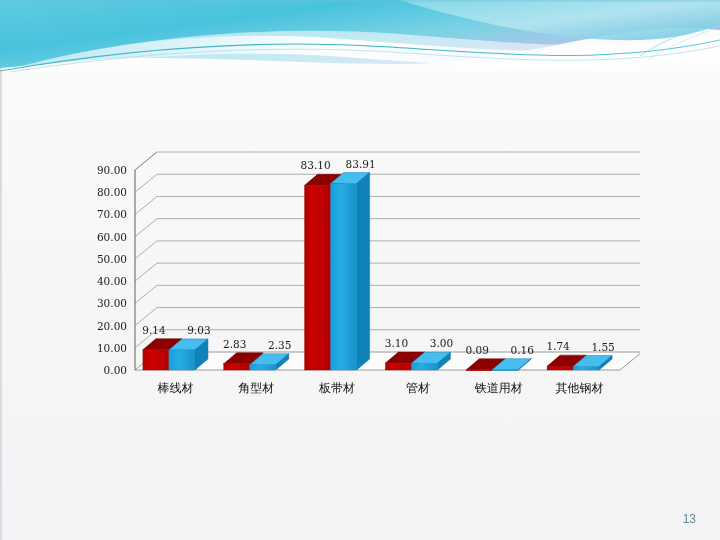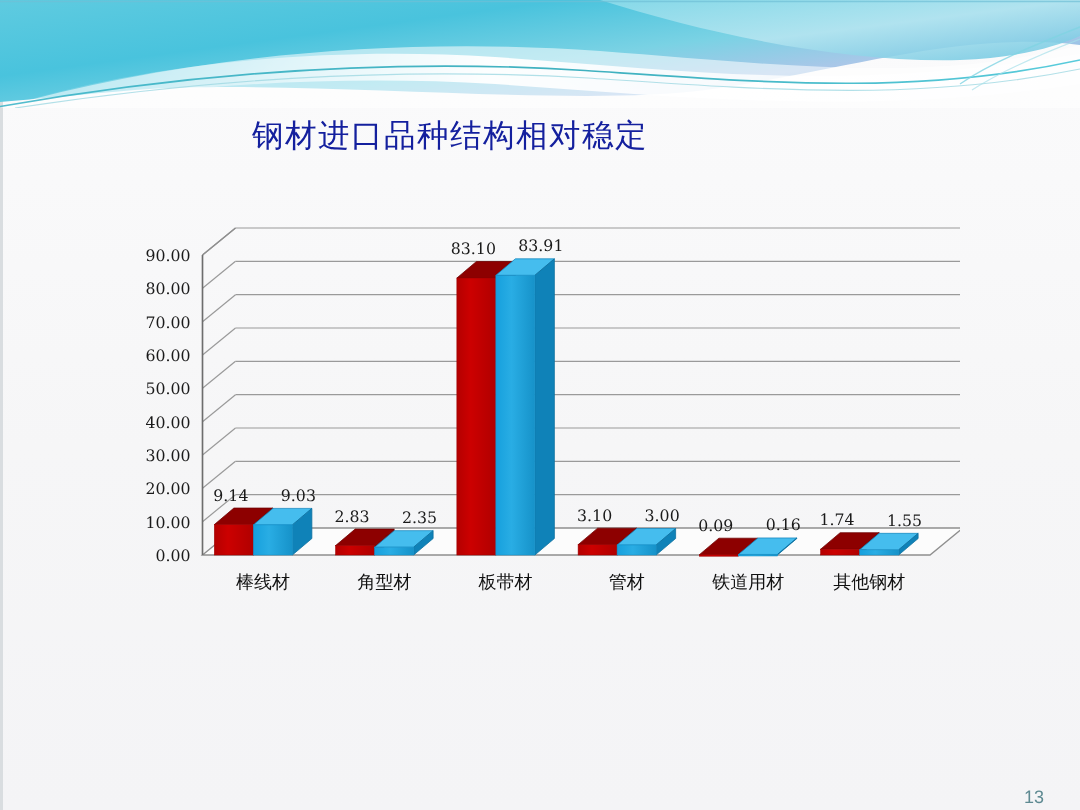--- a/index.html
+++ b/index.html
@@ -70,21 +70,21 @@
   .vallabel {
     font-family: "DejaVu Serif", serif;
     font-size: 10.5px;
     fill: #1a1a1a;
     text-anchor: middle;
   }
   
   .page-num {
     position: absolute;
     right: 24px;
-    bottom: 2px;
+    bottom: 14px;
     font-family: "Liberation Sans", sans-serif;
     font-size: 12px;
     color: #5e8a92;
   }
 </style>
 </head>
 <body>
 
 <div class="slide">
 
@@ -126,21 +126,20 @@
 
     <path d="M0,71 C120,50 250,38 390,47 C510,55 610,64 720,40" fill="none" stroke="url(#g4)" stroke-width="1.1" opacity="0.9"></path>
     <path d="M10,72 C130,54 255,44 392,52 C512,60 612,68 720,46" fill="none" stroke="#9fd8e2" stroke-width="0.8" opacity="0.8"></path>
 
     <path d="M0,1 H720" stroke="#6fbfd6" stroke-width="1" fill="none" opacity="0.7"></path>
 
     <path d="M720,18 C690,30 660,42 640,56" stroke="#7fd3e2" stroke-width="0.9" fill="none" opacity="0.8"></path>
     <path d="M720,26 C694,36 668,47 648,60" stroke="#a6e0ea" stroke-width="0.8" fill="none" opacity="0.7"></path>
   </svg>
 
-  <div class="title">钢材进口品种结构相对稳定</div>
 
   <div class="chart">
     <svg class="chart-svg" id="chart-svg" width="545" height="268" viewBox="0 0 545 268">
       <defs>
         <linearGradient id="redFront" x1="0" y1="0" x2="1" y2="0">
           <stop offset="0%" stop-color="#b40000"></stop>
           <stop offset="35%" stop-color="#cc0000"></stop>
           <stop offset="100%" stop-color="#b00000"></stop>
         </linearGradient>
         <linearGradient id="blueFront" x1="0" y1="0" x2="1" y2="0">

